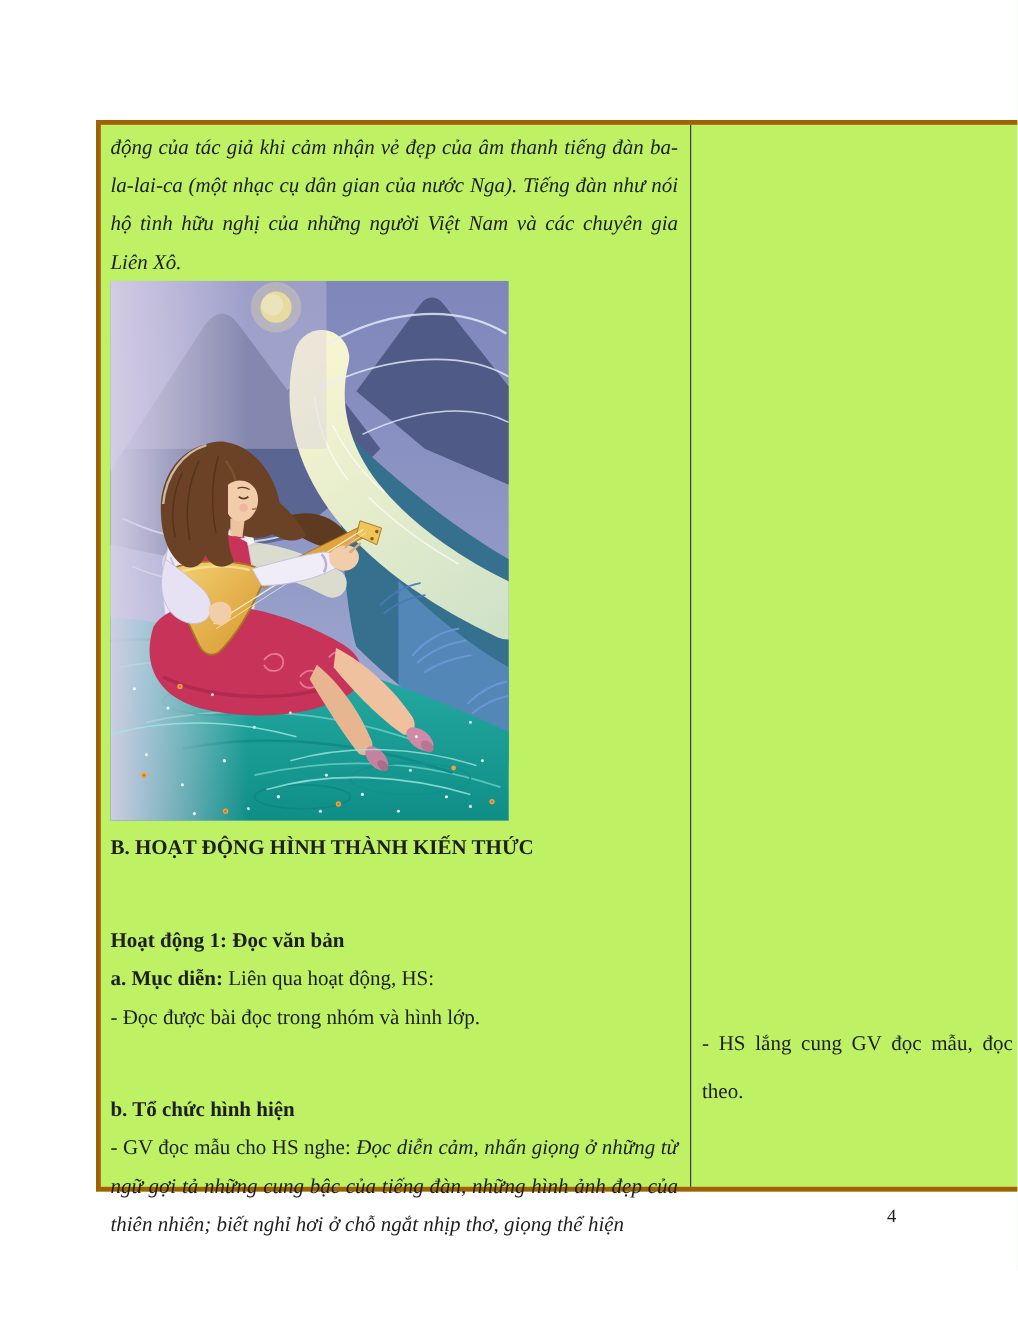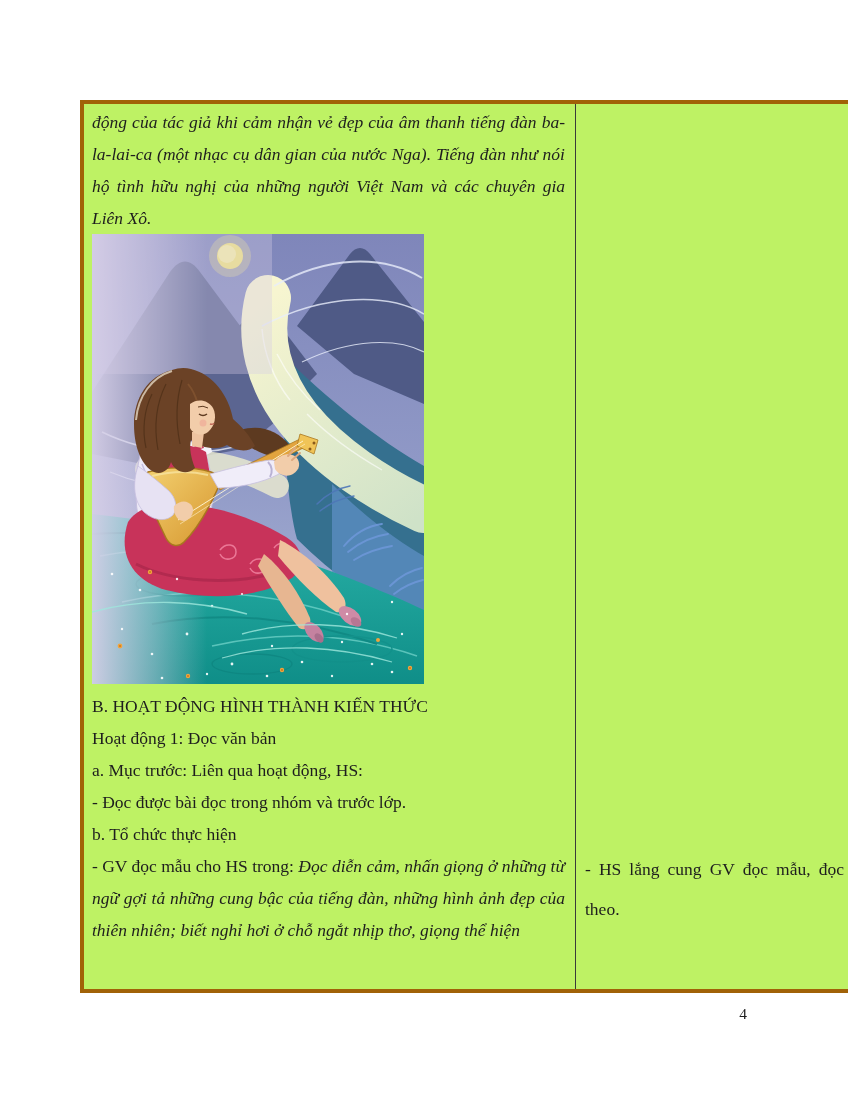--- a/index.html
+++ b/index.html
@@ -22,22 +22,22 @@
     width:492px;box-sizing:border-box;
     border-right:1px solid #3a3a3a;
     padding:2px 10px 0 8px;
   }
   .cell-right{
     flex:1;box-sizing:border-box;
     padding:0 9px;
   }
   p{margin:0;font-size:17.5px;line-height:32px;text-align:justify;text-justify:inter-word;}
   .italic{font-style:italic;}
-  .bold{font-weight:normal;}
-  .heading{font-weight:normal;margin-top:6px;}
+  .bold{font-weight:bold;margin-top:45px;}
+  .heading{font-weight:bold;margin-top:6px;}
   .illustration{
     width:332px;height:450px;margin:0;
   }
   .illustration svg{display:block;}
   .cell-right .note{
     margin-top:745px;
     line-height:40px;
   }
   .page-number{
     position:absolute;left:728px;top:1003px;
@@ -243,24 +243,24 @@
           <g stroke="#9fe8dd" stroke-width="1.3" fill="none" opacity=".8">
             <path d="M150,400 C200,386 255,388 305,404"></path>
             <path d="M130,424 C185,408 245,412 300,428"></path>
             <path d="M0,378 C50,364 105,366 155,380"></path>
           </g>
         </svg>
       </div>
 
       <p class="heading">B. HOẠT ĐỘNG HÌNH THÀNH KIẾN THỨC</p>
       <p class="bold">Hoạt động 1: Đọc văn bản</p>
-      <p><span class="bold">a. Mục trước:</span> <span>Liên qua hoạt động, HS:</span></p>
-      <p>- Đọc được bài đọc trong nhóm và trước lớp.</p>
-      <p class="bold">b. Tổ chức thực hiện</p>
-      <p><span>- GV đọc mẫu cho HS trong:</span> <span class="italic">Đọc diễn cảm, nhấn giọng ở những từ ngữ gợi tả những cung bậc của tiếng đàn, những hình ảnh đẹp của thiên nhiên; biết nghỉ hơi ở chỗ ngắt nhịp thơ, giọng thể hiện</span></p>
+      <p><span class="bold">a. Mục diễn:</span> <span>Liên qua hoạt động, HS:</span></p>
+      <p>- Đọc được bài đọc trong nhóm và hình lớp.</p>
+      <p class="bold">b. Tổ chức hình hiện</p>
+      <p><span>- GV đọc mẫu cho HS nghe:</span> <span class="italic">Đọc diễn cảm, nhấn giọng ở những từ ngữ gợi tả những cung bậc của tiếng đàn, những hình ảnh đẹp của thiên nhiên; biết nghỉ hơi ở chỗ ngắt nhịp thơ, giọng thể hiện</span></p>
     </div>
 
     <div class="cell-right">
       <p class="note">- HS lắng cung GV đọc mẫu, đọc thầm theo.</p>
     </div>
 
   </div>
 
   <div class="page-number">4</div>
 </div>

